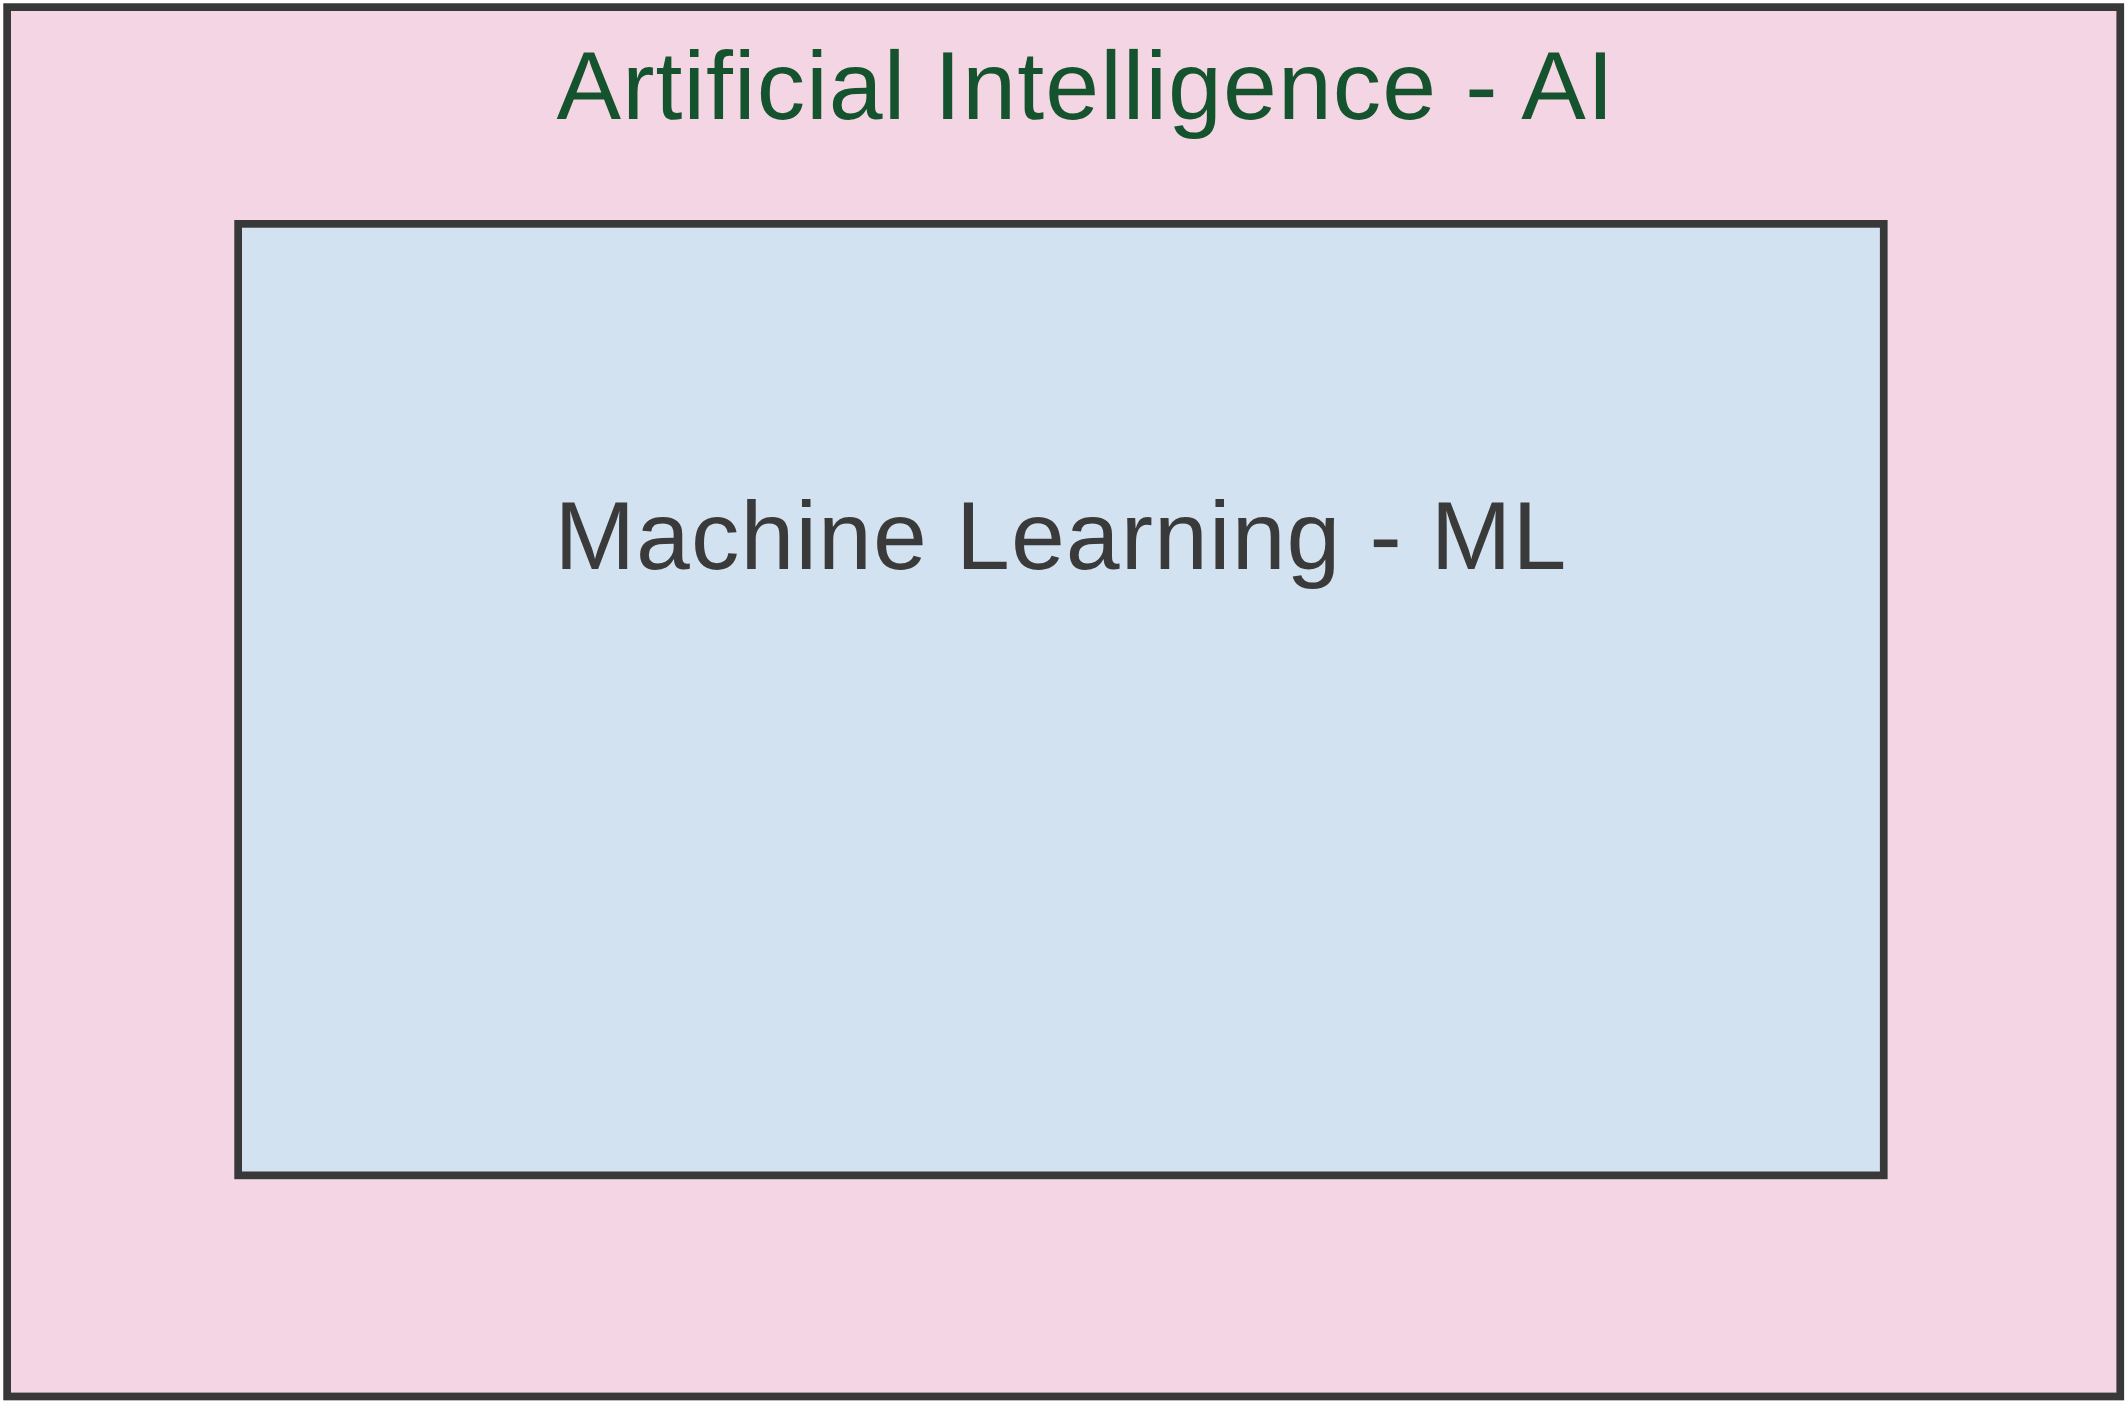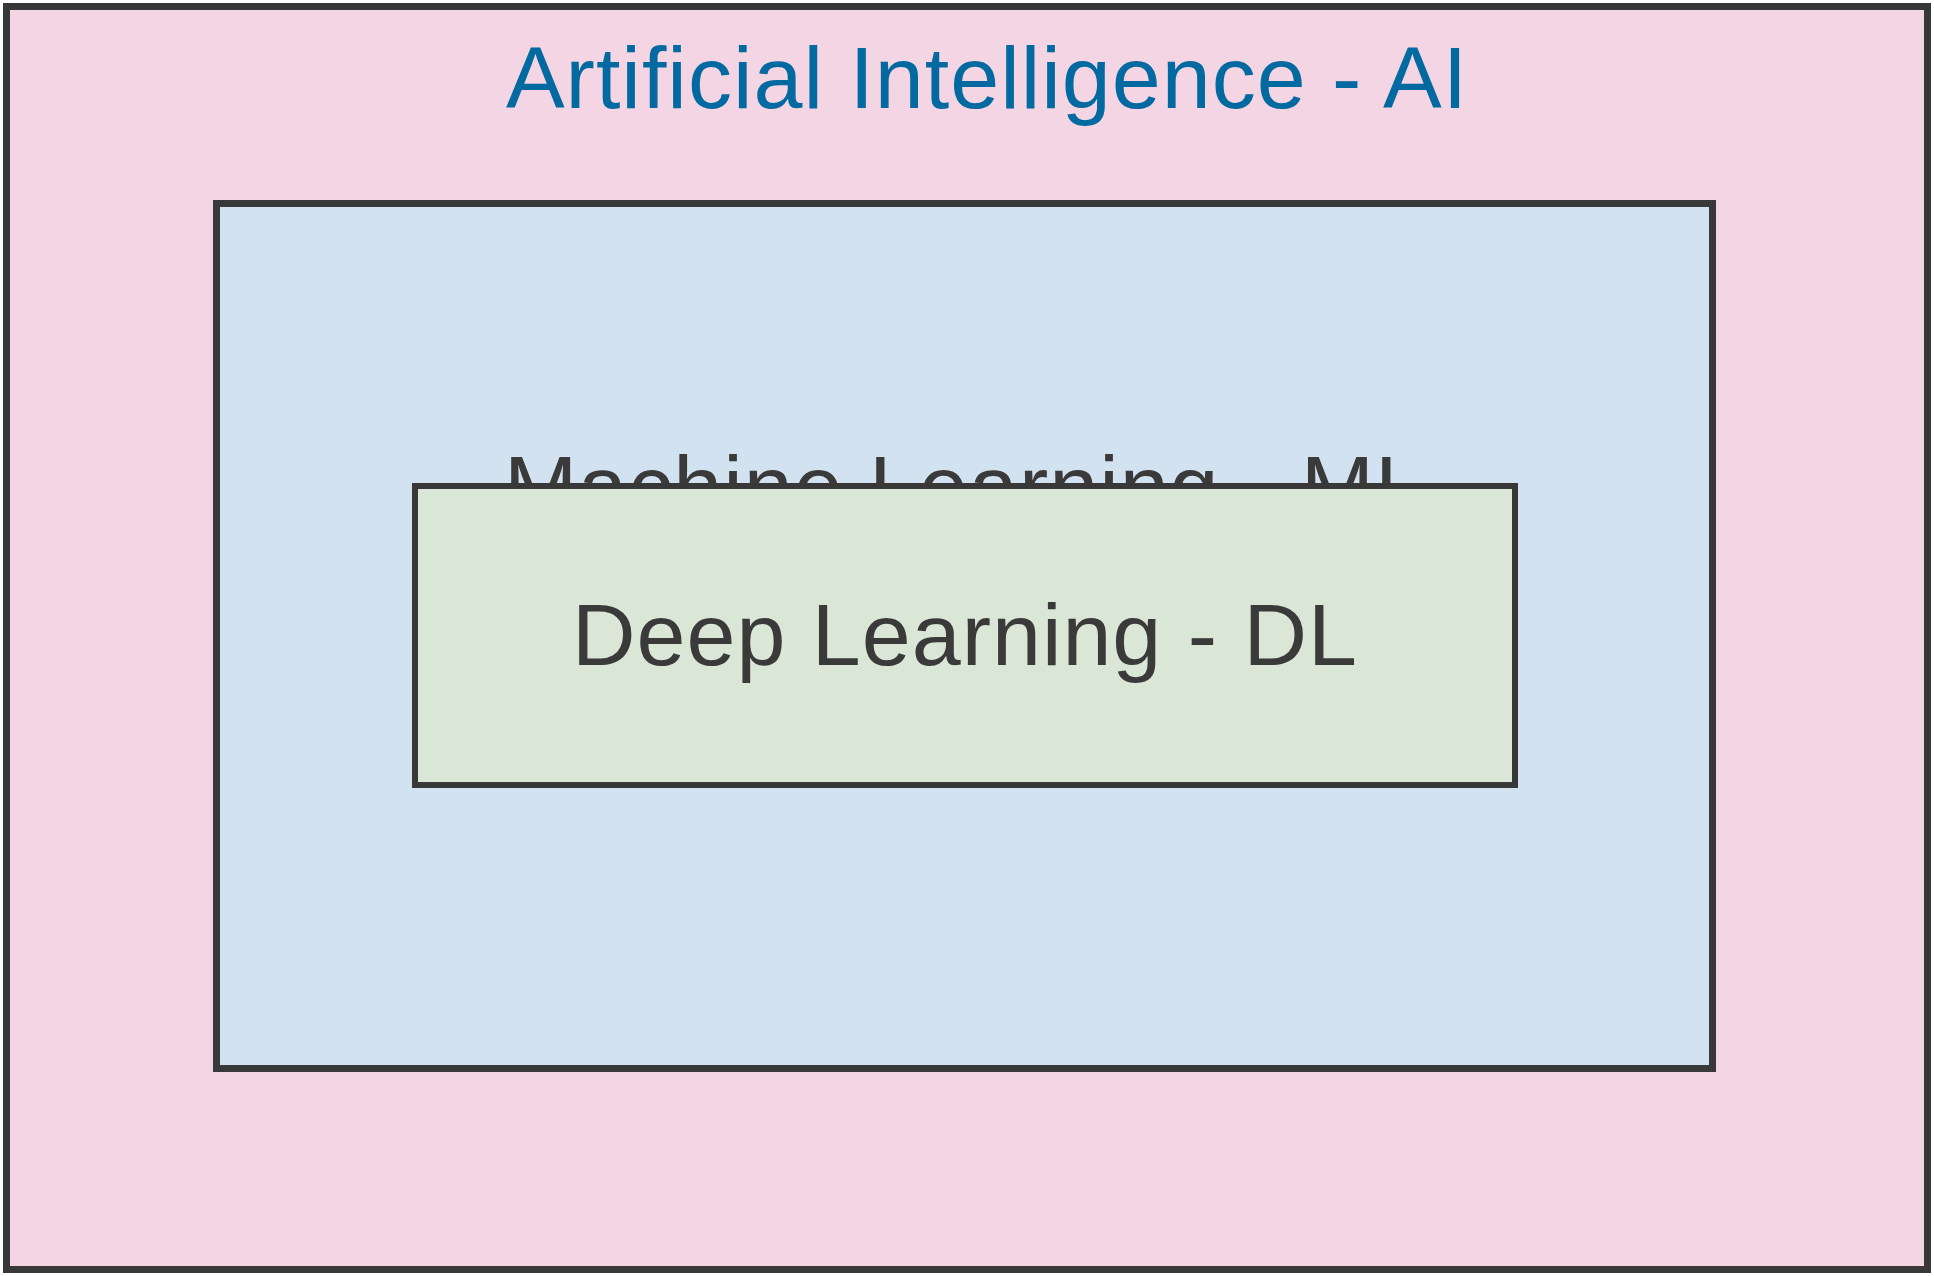--- a/index.html
+++ b/index.html
@@ -69,24 +69,21 @@
     align-items: center;
     justify-content: center;
   }
 </style>
 </head>
 <body>
 
 <div class="stage">
 
   <div id="ai-box" class="box" style="background-color: rgb(244, 213, 227); border-color: rgb(56, 56, 56);">
-    <div id="ai-label" class="label" style="border-color: rgb(56, 56, 56); color: #0369a1; margin-left: 40px;">Artificial Intelligence - AI</div>
+    <div id="ai-label" class="label" style="border-color: rgb(56, 56, 56); color: #14532d; margin-left: 40px;">Artificial Intelligence - AI</div>
   </div>
 
   <div id="ml-box" class="box" style="background-color: rgb(211, 226, 240); border-color: rgb(56, 56, 56);">
     <div id="ml-label" class="label" style="border-color: rgb(56, 56, 56); color: rgb(58, 58, 58);">Machine Learning - ML</div>
   </div>
 
-  <div id="dl-box" class="box" style="background-color: rgb(218, 231, 214); border-color: rgb(56, 56, 56);">
-    <div id="dl-label" class="label" style="border-color: rgb(56, 56, 56); color: rgb(58, 58, 58);">Deep Learning - DL</div>
-  </div>
 
 </div>
 
 </body></html>

